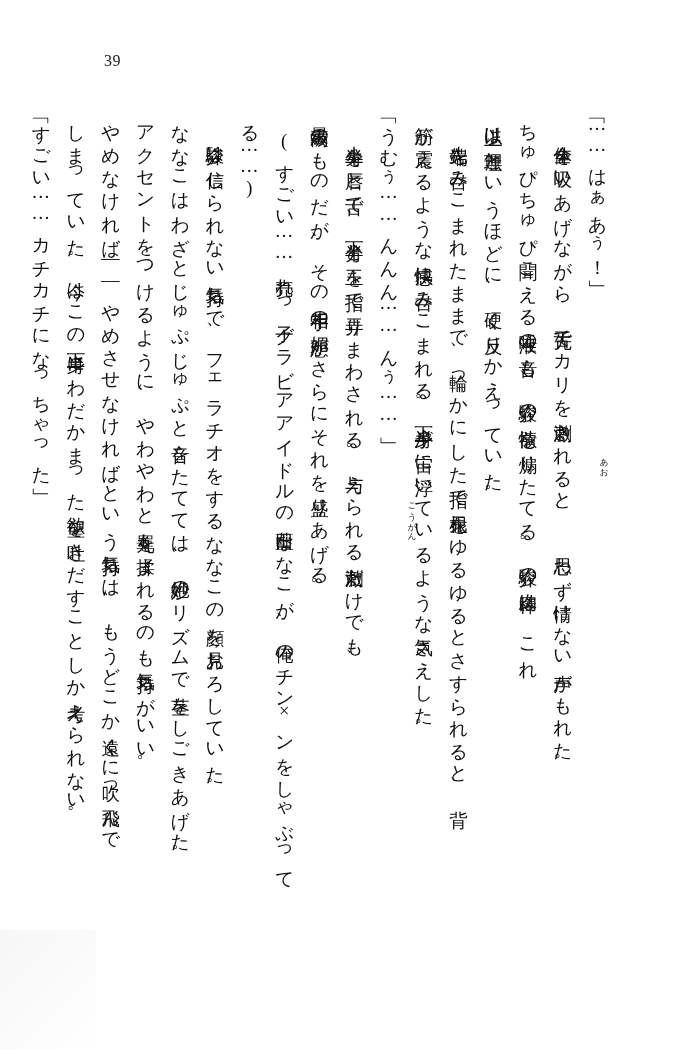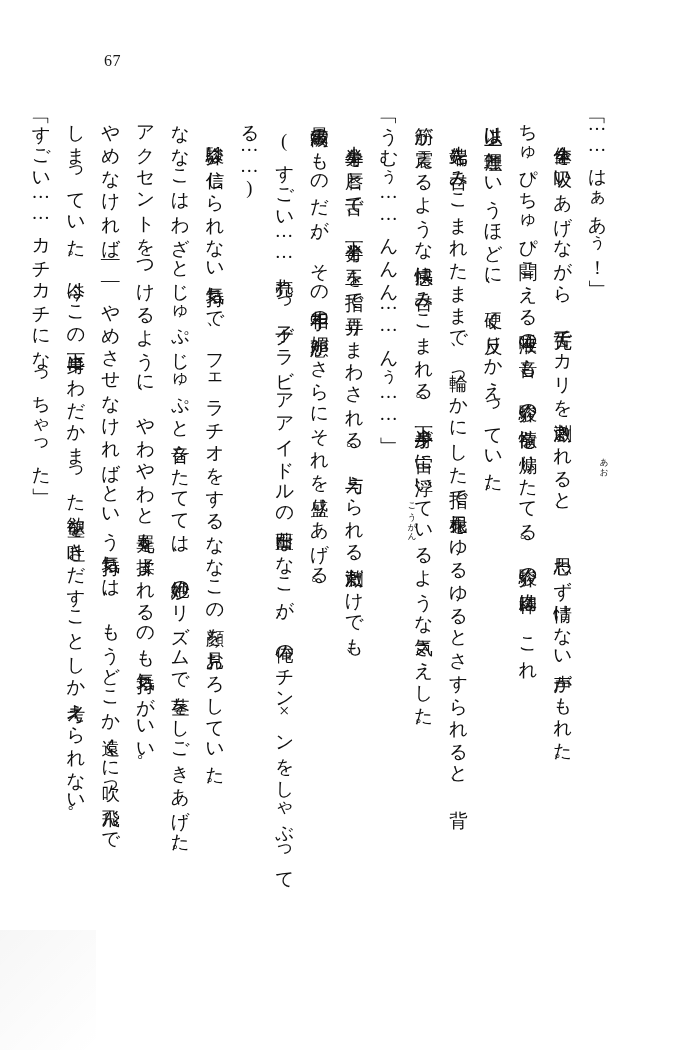--- a/index.html
+++ b/index.html
@@ -84,21 +84,21 @@
     height: 120px;
     background: linear-gradient(135deg, rgba(0,0,0,0.035), rgba(0,0,0,0));
     pointer-events: none;
   }
 </style>
 </head>
 <body>
 
 <div id="page">
 
-  <div id="page-number">67</div>
+  <div id="page-number">39</div>
 
   <div id="body-text">
     <p class="">「……はぁあぅ！」</p>
     <p class="indent">全体を吸いあげながら、舌先でカリを刺激されると、　思わず情けない声がもれた。</p>
     <p class="">ちゅぴちゅぴ聞こえる唾液の音も、駿介の情欲を煽りたてる。駿介の肉棒は、これ</p>
     <p class="">以上は無理というほどに、硬く反りかえっていた。</p>
     <p class="indent">先端を呑みこまれたままで、輪っかにした指で根元をゆるゆるとさすられると、背</p>
     <p class="">筋が震えるような快感に呑みこまれる。下半身が宙に浮いているような気さえした。</p>
     <p class="">「うむぅ……んんん……んぅ……」</p>
     <p class="indent">上半分を唇と舌で、下半分と玉を指で弄りまわされる。与えられる刺激だけでも、</p>

